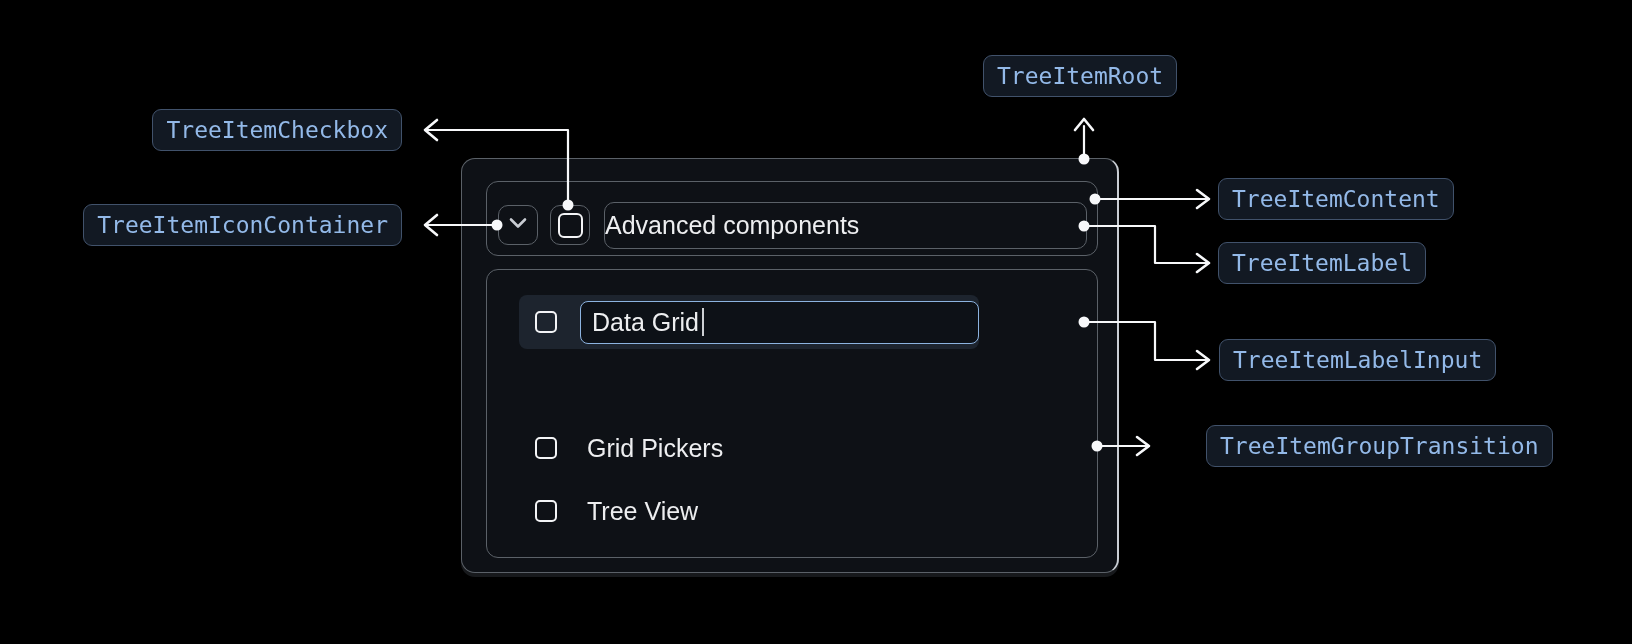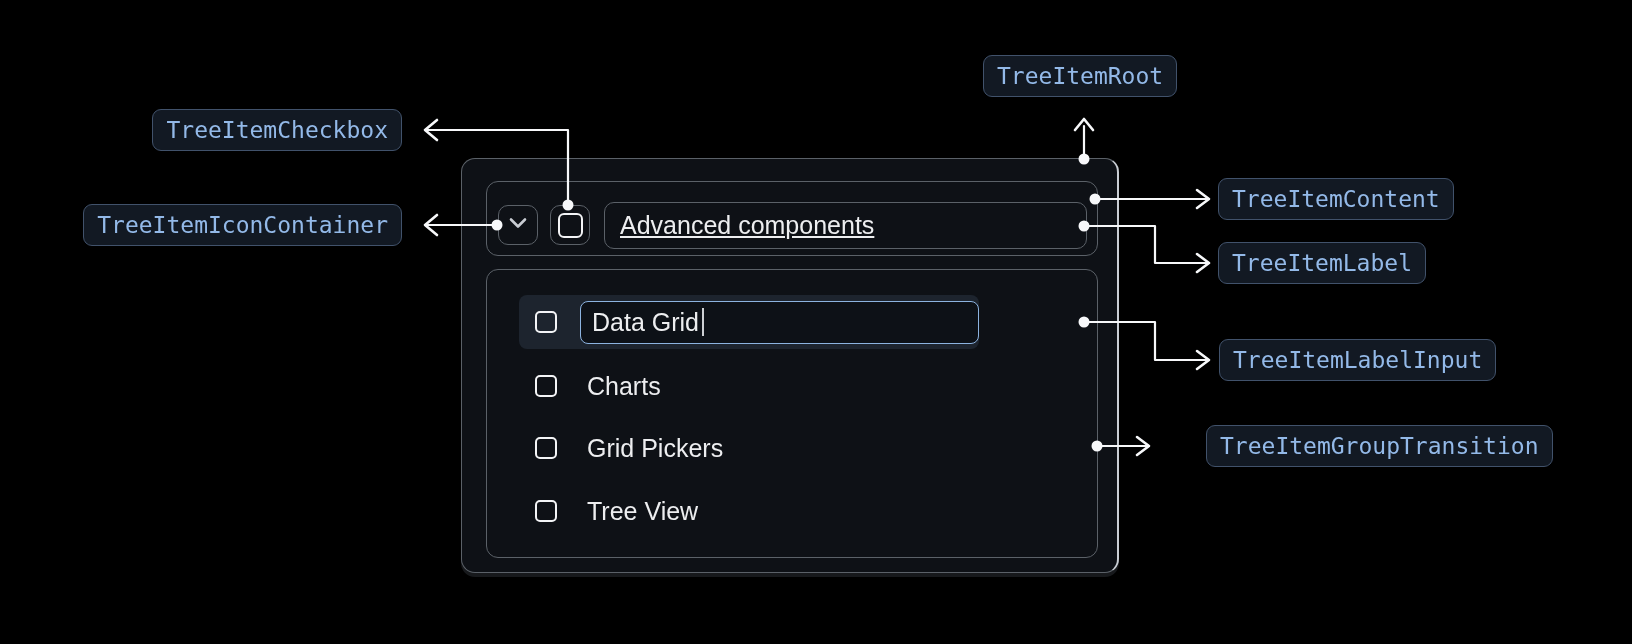--- a/index.html
+++ b/index.html
@@ -56,22 +56,22 @@
     position:absolute;top:23px;width:40px;height:40px;box-sizing:border-box;
     border:1.5px solid var(--panel-border);border-radius:10px;
     display:flex;align-items:center;justify-content:center;
   }
   #chevron-btn{left:11px}
   #checkbox-btn{left:63px}
   .cb-glyph{width:25px;height:25px;box-sizing:border-box;border:2.5px solid #f3f4f6;border-radius:6px}
   .label-box{
     position:absolute;left:117px;top:20px;width:483px;height:47px;box-sizing:border-box;
     border:1.5px solid var(--panel-border);border-radius:10px;
-    display:flex;align-items:center;padding-left:15px;
-    color:var(--text-primary);font-size:25px;text-decoration:underline;
+    display:flex;align-items:center;
+    color:var(--text-primary);font-size:25px;
   }
   .group-box{
     position:absolute;left:24px;top:110px;width:612px;height:289px;box-sizing:border-box;
     border:1.5px solid var(--panel-border);border-radius:12px;
   }
   .row{position:absolute;left:32px;width:460px;height:54px;display:flex;align-items:center}
   .row.editing{background:var(--row-highlight-background);border-radius:8px}
   .row .cb{
     width:22px;height:22px;box-sizing:border-box;flex:none;margin-left:16px;
     border:2.5px solid #f3f4f6;border-radius:5px;
@@ -129,24 +129,20 @@
     <div class="group-box">
 
       <div class="row editing" id="row-datagrid">
         <span class="cb"></span>
         <div class="input-box">
           <span class="value">Data Grid</span>
           <span class="caret"></span>
         </div>
       </div>
 
-      <div class="row" id="row-charts">
-        <span class="cb"></span>
-        <span class="row-label">Charts</span>
-      </div>
 
       <div class="row" id="row-datepickers">
         <span class="cb"></span>
         <span class="row-label">Grid Pickers</span>
       </div>
 
       <div class="row" id="row-treeview">
         <span class="cb"></span>
         <span class="row-label">Tree View</span>
       </div>

